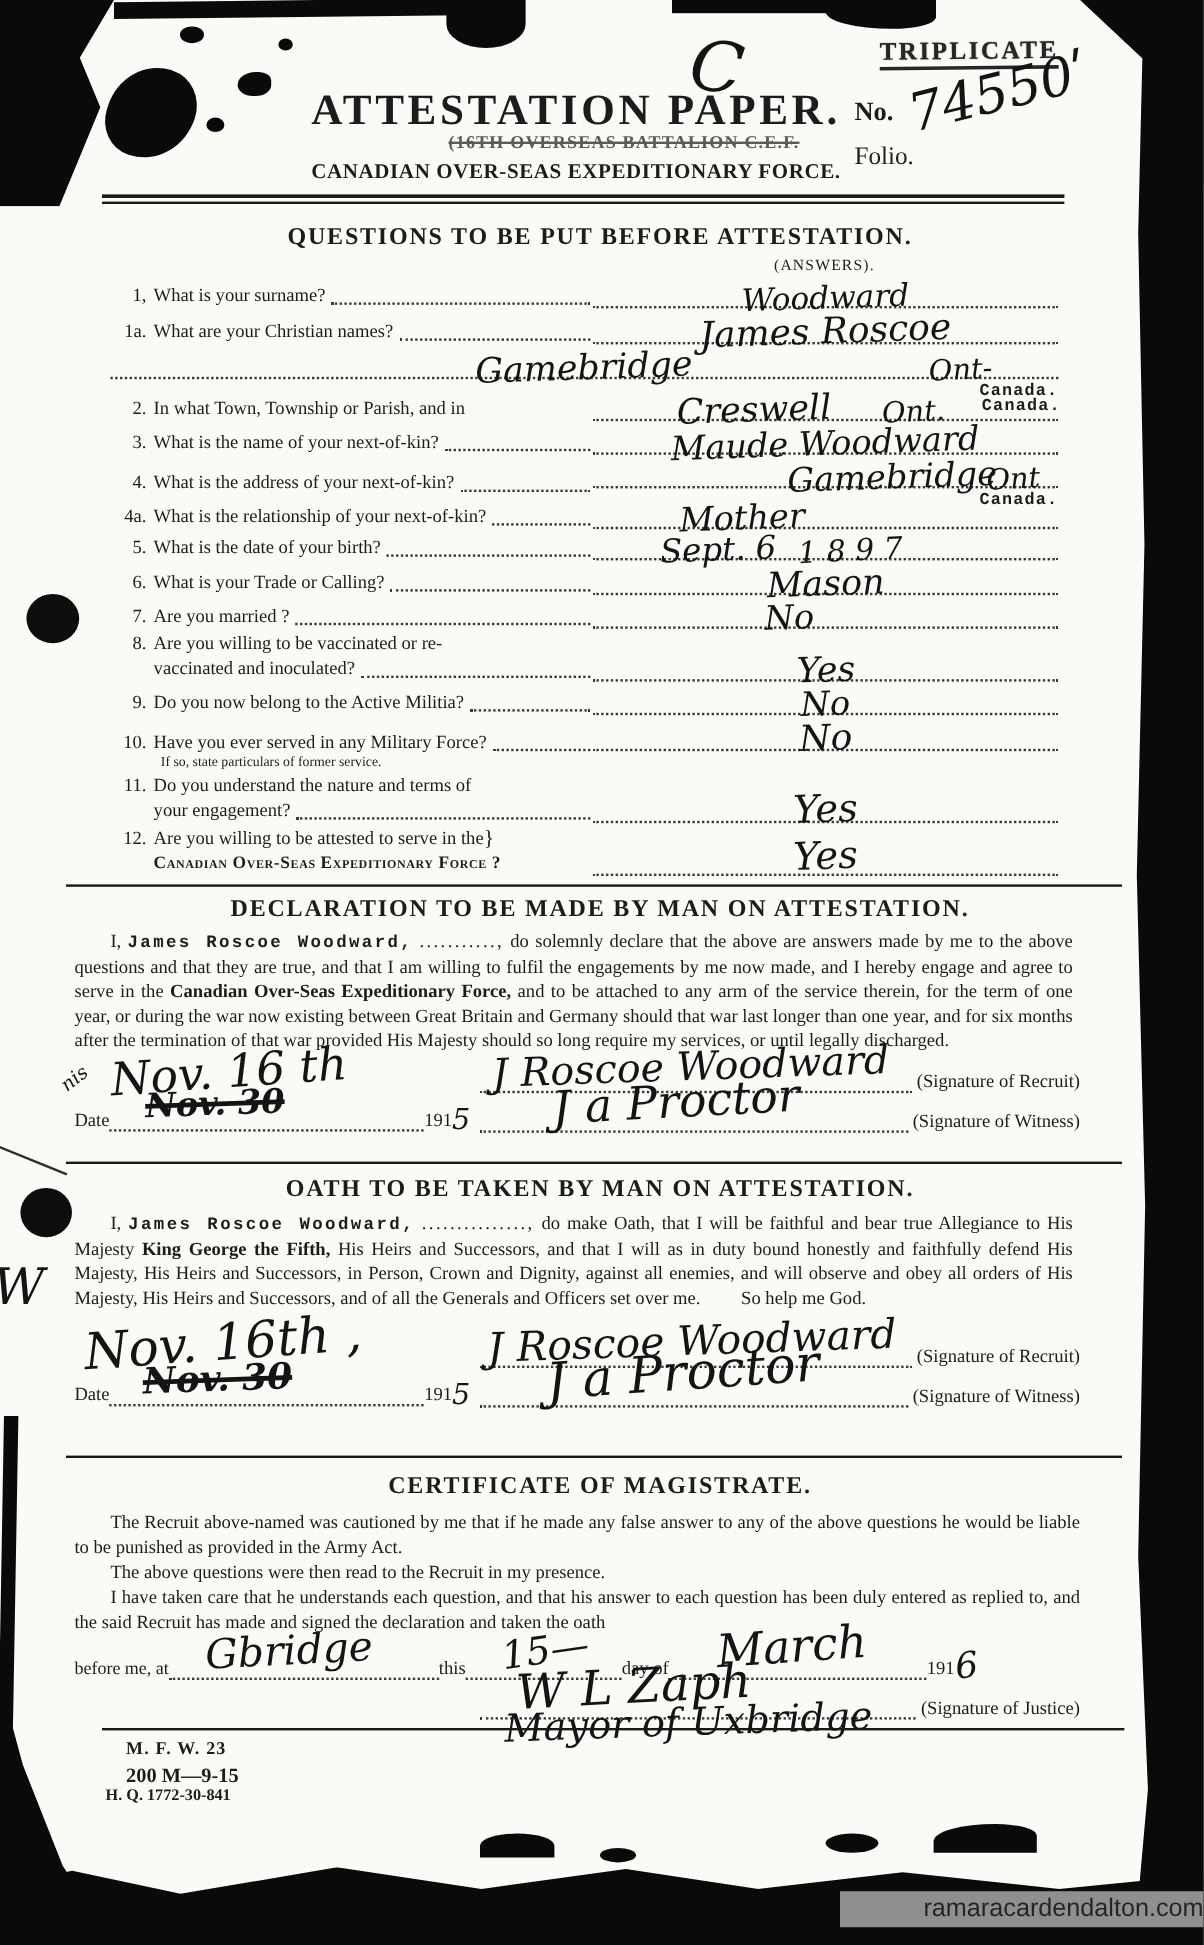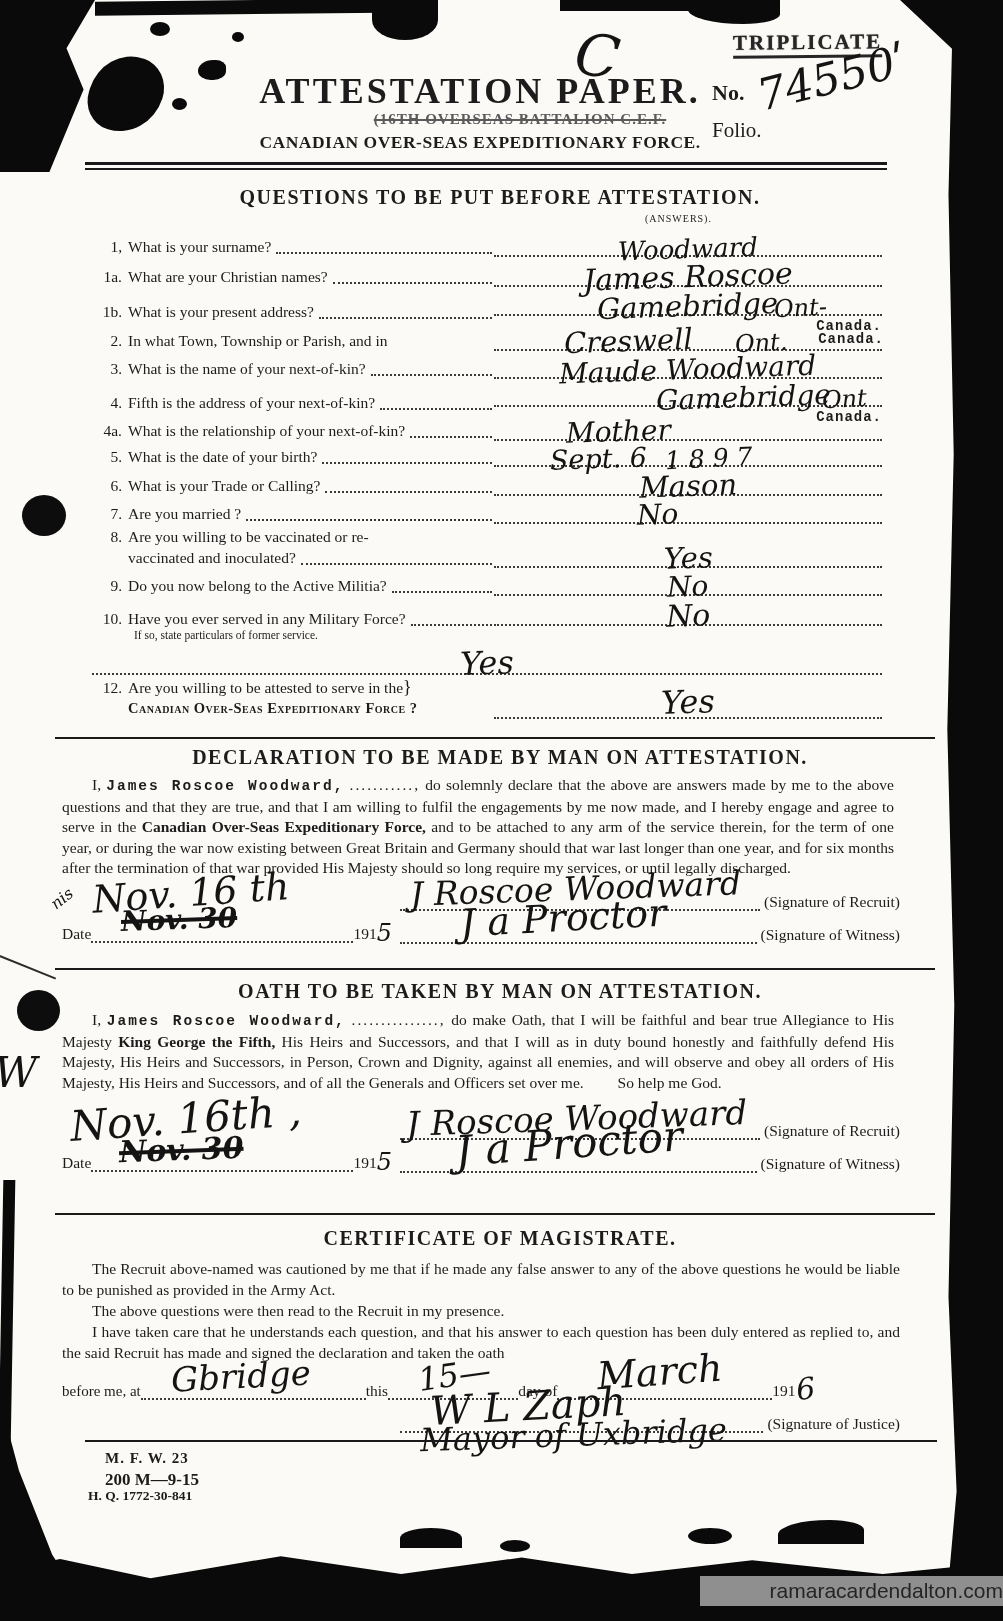--- a/index.html
+++ b/index.html
@@ -14,21 +14,21 @@
   .rule.thin{border-top-width:2px;}
   
   .title{font-size:36px;font-weight:bold;letter-spacing:3px;text-align:center;}
   .struck{color:#5a5a5a;text-decoration:line-through;text-decoration-thickness:2px;
           font-weight:bold;letter-spacing:1px;font-size:15px;text-align:center;}
   .force-line{font-weight:bold;font-size:17.5px;letter-spacing:.5px;text-align:center;}
   .stamp{font-weight:bold;font-size:21px;letter-spacing:2px;color:#262626;
          border-bottom:3px solid #262626;transform:rotate(-.6deg);text-shadow:0 0 1px #444;}
   
   .sec-title{font-weight:bold;font-size:20px;letter-spacing:1.5px;text-align:center;}
-  .answers-label{font-size:10px;letter-spacing:1px;}
+  .answers-label{font-size:13px;letter-spacing:1px;}
   .q-row{display:flex;align-items:flex-end;margin-bottom:2px;}
   .q-cell{width:402px;font-size:15.5px;line-height:21px;position:relative;}
   .q-line{display:flex;align-items:flex-end;}
   .q-num{display:inline-block;width:30px;text-align:right;margin-right:6px;flex:none;}
   .q-indent{display:inline-block;width:30px;margin-right:6px;flex:none;}
   .leader{flex:1;border-bottom:2px dotted #3a3a3a;margin:0 2px 3px 5px;min-width:10px;}
   .q-note{font-size:11.5px;padding-left:42px;line-height:13px;}
   .smallcaps{font-variant:small-caps;letter-spacing:.5px;}
   .a-cell{flex:1;display:flex;justify-content:center;align-items:flex-end;
           border-bottom:2px dotted #3a3a3a;position:relative;min-height:20px;}
@@ -101,27 +101,20 @@
             <span>What are your Christian names?</span>
             <span class="leader"></span>
           </div>
         </div>
       <div class="a-cell">
           <span class="hw a-hw" style="font-size:30px;">James Roscoe</span>
         </div>
     </div>
 
     <div class="q-row">
-      <div class="q-cell">
-          <div class="q-line">
-            <span class="q-num">1b.</span>
-            <span>What is your present address?</span>
-            <span class="leader"></span>
-          </div>
-        </div>
       <div class="a-cell" style="margin-bottom:6px;">
         <span class="hw a-hw" style="font-size:29px;">Gamebridge</span>
         <span class="hw a-hw2">Ont-</span>
         <span class="typed a-typed below">Canada.</span>
       </div>
     </div>
 
     <div class="q-row">
       <div class="q-cell">
         <div class="q-line">
@@ -146,21 +139,21 @@
         </div>
       <div class="a-cell">
           <span class="hw a-hw" style="font-size:28px;">Maude Woodward</span>
         </div>
     </div>
 
     <div class="q-row">
       <div class="q-cell">
           <div class="q-line">
             <span class="q-num">4.</span>
-            <span>Fifth is the address of your next-of-kin?</span>
+            <span>What is the address of your next-of-kin?</span>
             <span class="leader"></span>
           </div>
         </div>
       <div class="a-cell" style="margin-bottom:6px;">
         <span class="hw a-hw" style="font-size:28px;margin-left:110px;">Gamebridge</span>
         <span class="hw a-hw2" style="right:15px;">Ont</span>
         <span class="typed a-typed below">Canada.</span>
       </div>
     </div>
 
@@ -255,20 +248,31 @@
             <span class="leader"></span>
           </div>
         <div class="q-note">If so, state particulars of former service.</div>
       </div>
       <div class="a-cell" style="margin-bottom:16px;">
           <span class="hw a-hw" style="font-size:30px;">No</span>
         </div>
     </div>
 
     <div class="q-row">
+      <div class="q-cell">
+        <div class="q-line">
+            <span class="q-num">11.</span>
+            <span>Do you understand the nature and terms of</span>
+          </div>
+        <div class="q-line">
+            <span class="q-indent"></span>
+            <span>your engagement?</span>
+            <span class="leader"></span>
+          </div>
+      </div>
       <div class="a-cell">
           <span class="hw a-hw" style="font-size:32px;">Yes</span>
         </div>
     </div>
 
     <div class="q-row">
       <div class="q-cell">
         <div class="q-line">
             <span class="q-num">12.</span>
             <span>Are you willing to be attested to serve in the</span>

